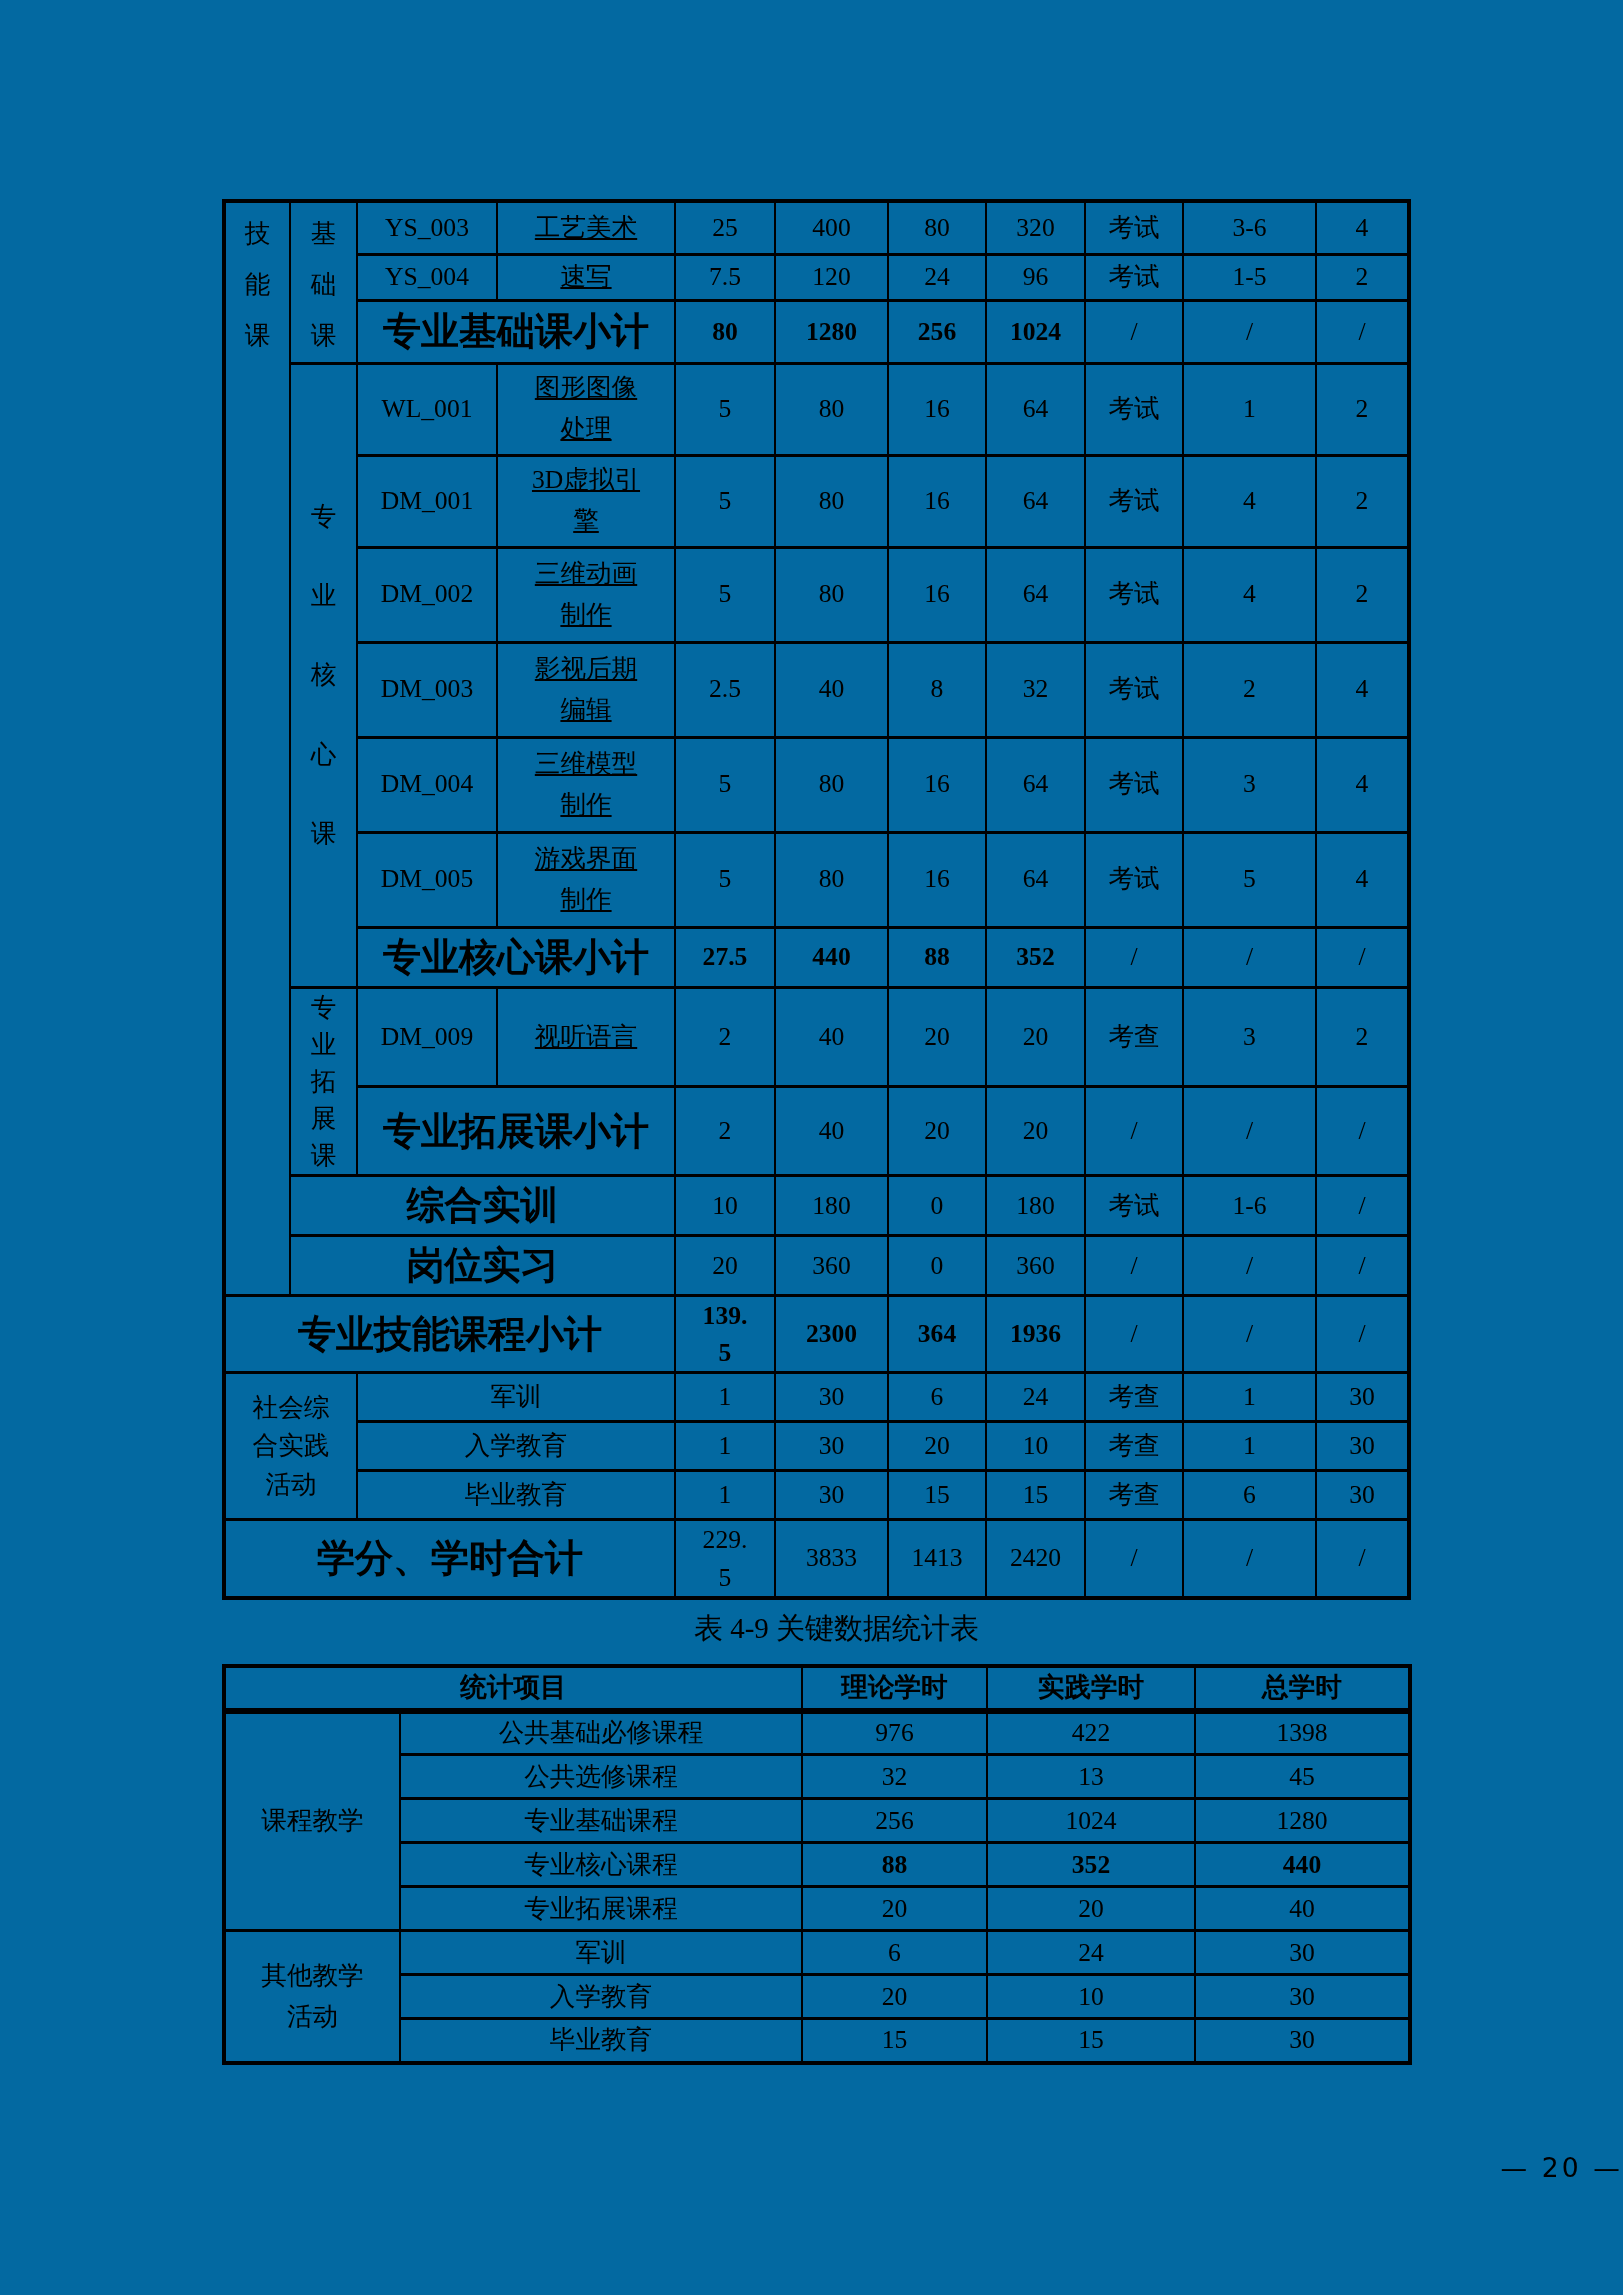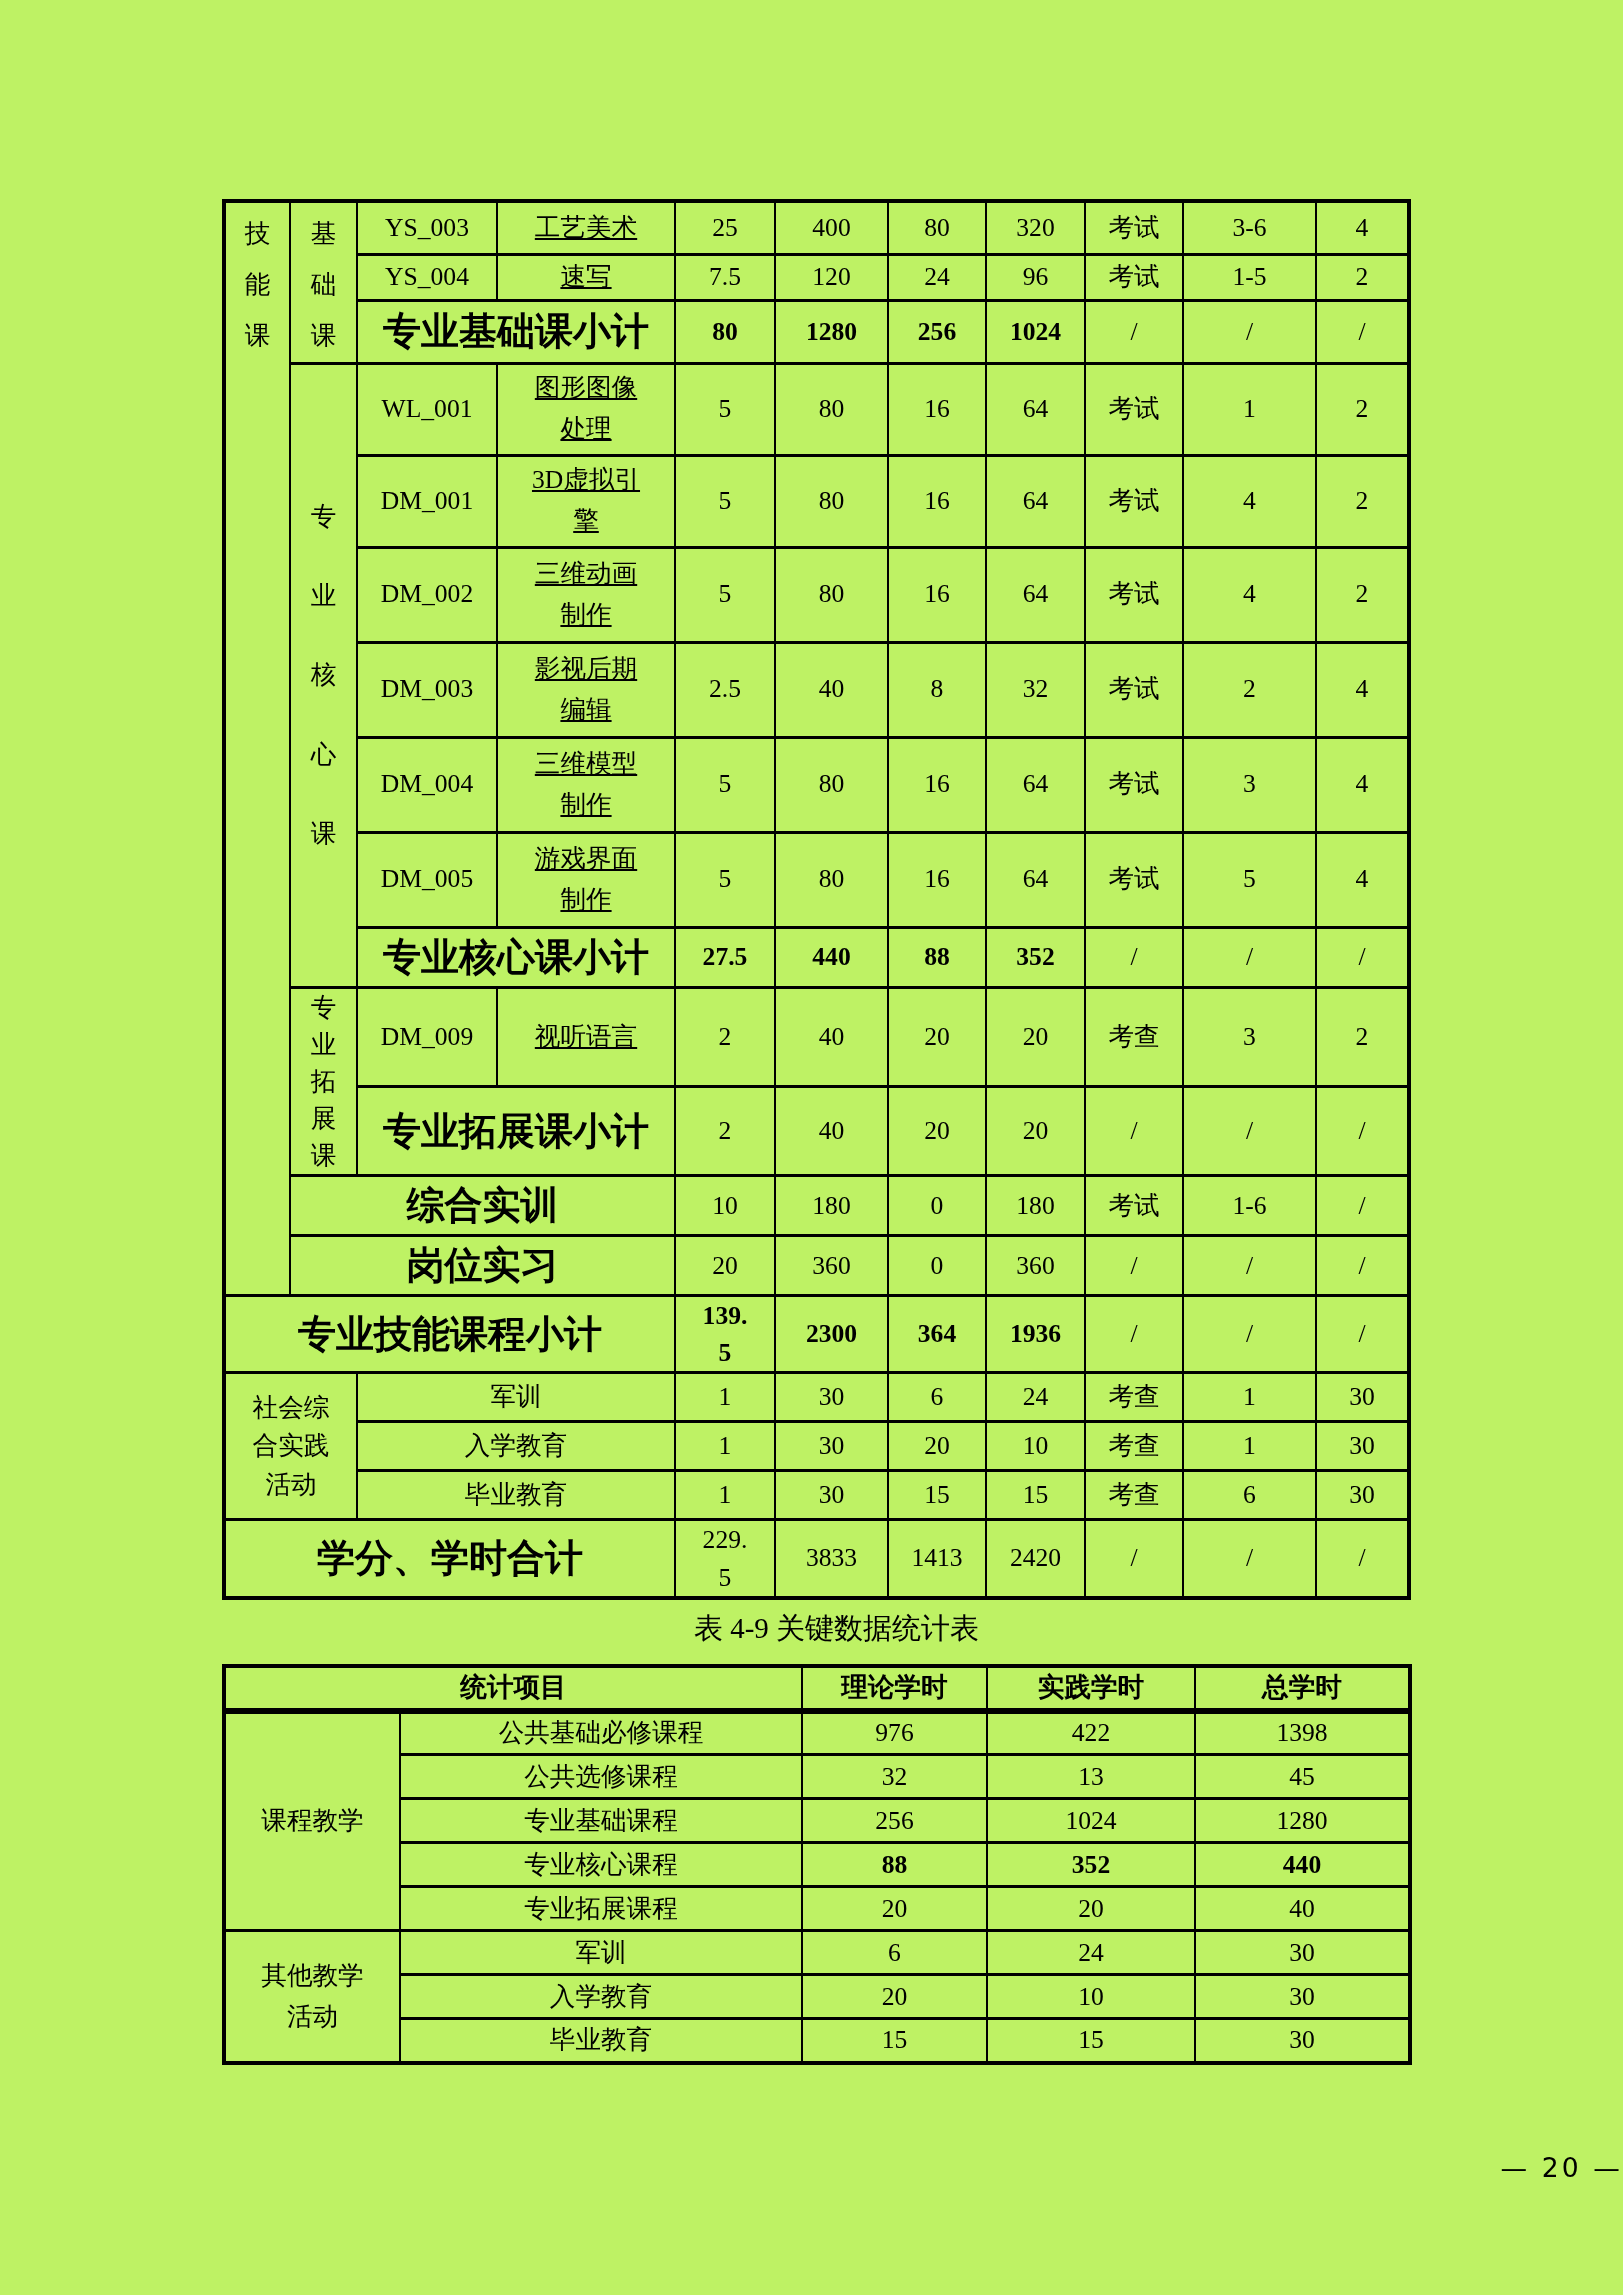--- a/index.html
+++ b/index.html
@@ -1,17 +1,17 @@
 <!DOCTYPE html>
 <html style="font-size:8.2px"><head>
 <meta charset="utf-8">
 <style>
   html,body{margin:0;padding:0;background:#ffffff;}
   .page{
-    position:relative;width:1623px;height:2295px;background:#bef264;
+    position:relative;width:1623px;height:2295px;background:#0369a1;
     font-family:"Liberation Serif","DejaVu Serif",serif;color:#000;
   }
   table{border-collapse:collapse;table-layout:fixed;}
   .t1{position:absolute;left:222px;top:199px;width:1185px;border:4.1px solid #000;}
   .t2{position:absolute;left:222px;top:1664px;width:1185px;border:4.1px solid #000;}
   td,th{
     border:2px solid #000;border-top-width:3.6px;border-bottom-width:3.6px;
     text-align:center;vertical-align:middle;
     font-size:25.6px;line-height:1.5;padding:0 3.1px;overflow:hidden;
     font-weight:normal;

